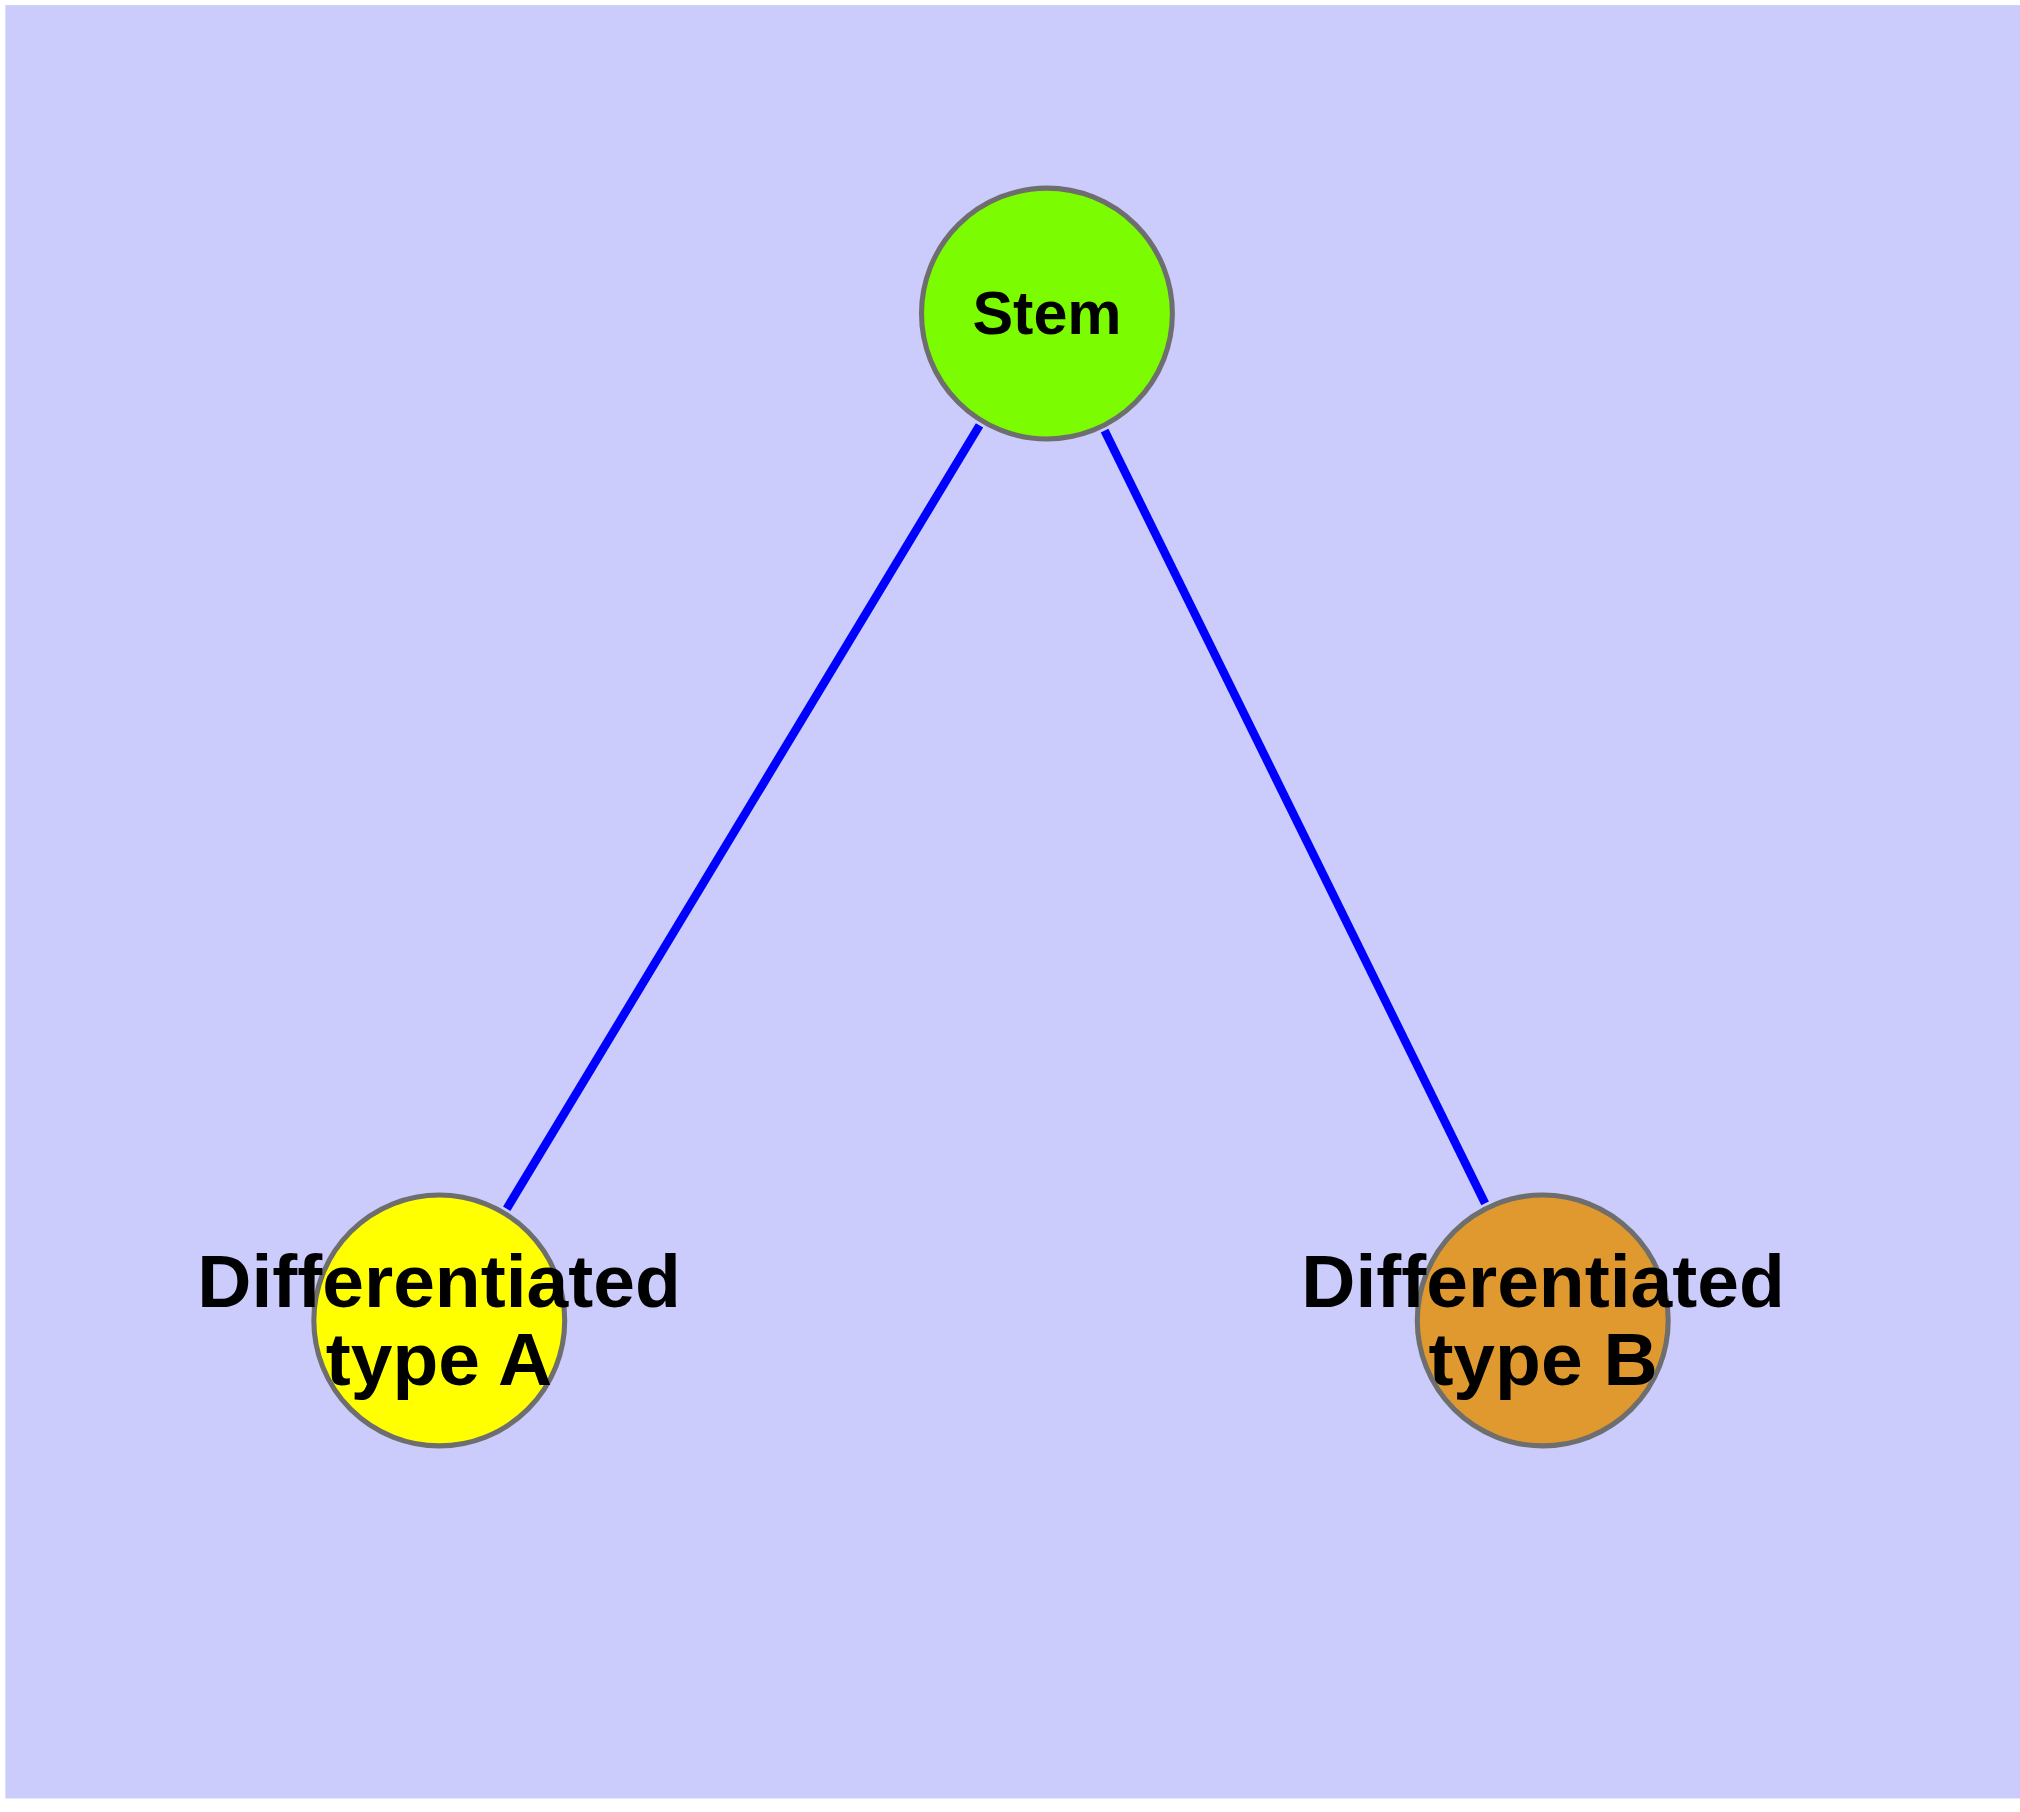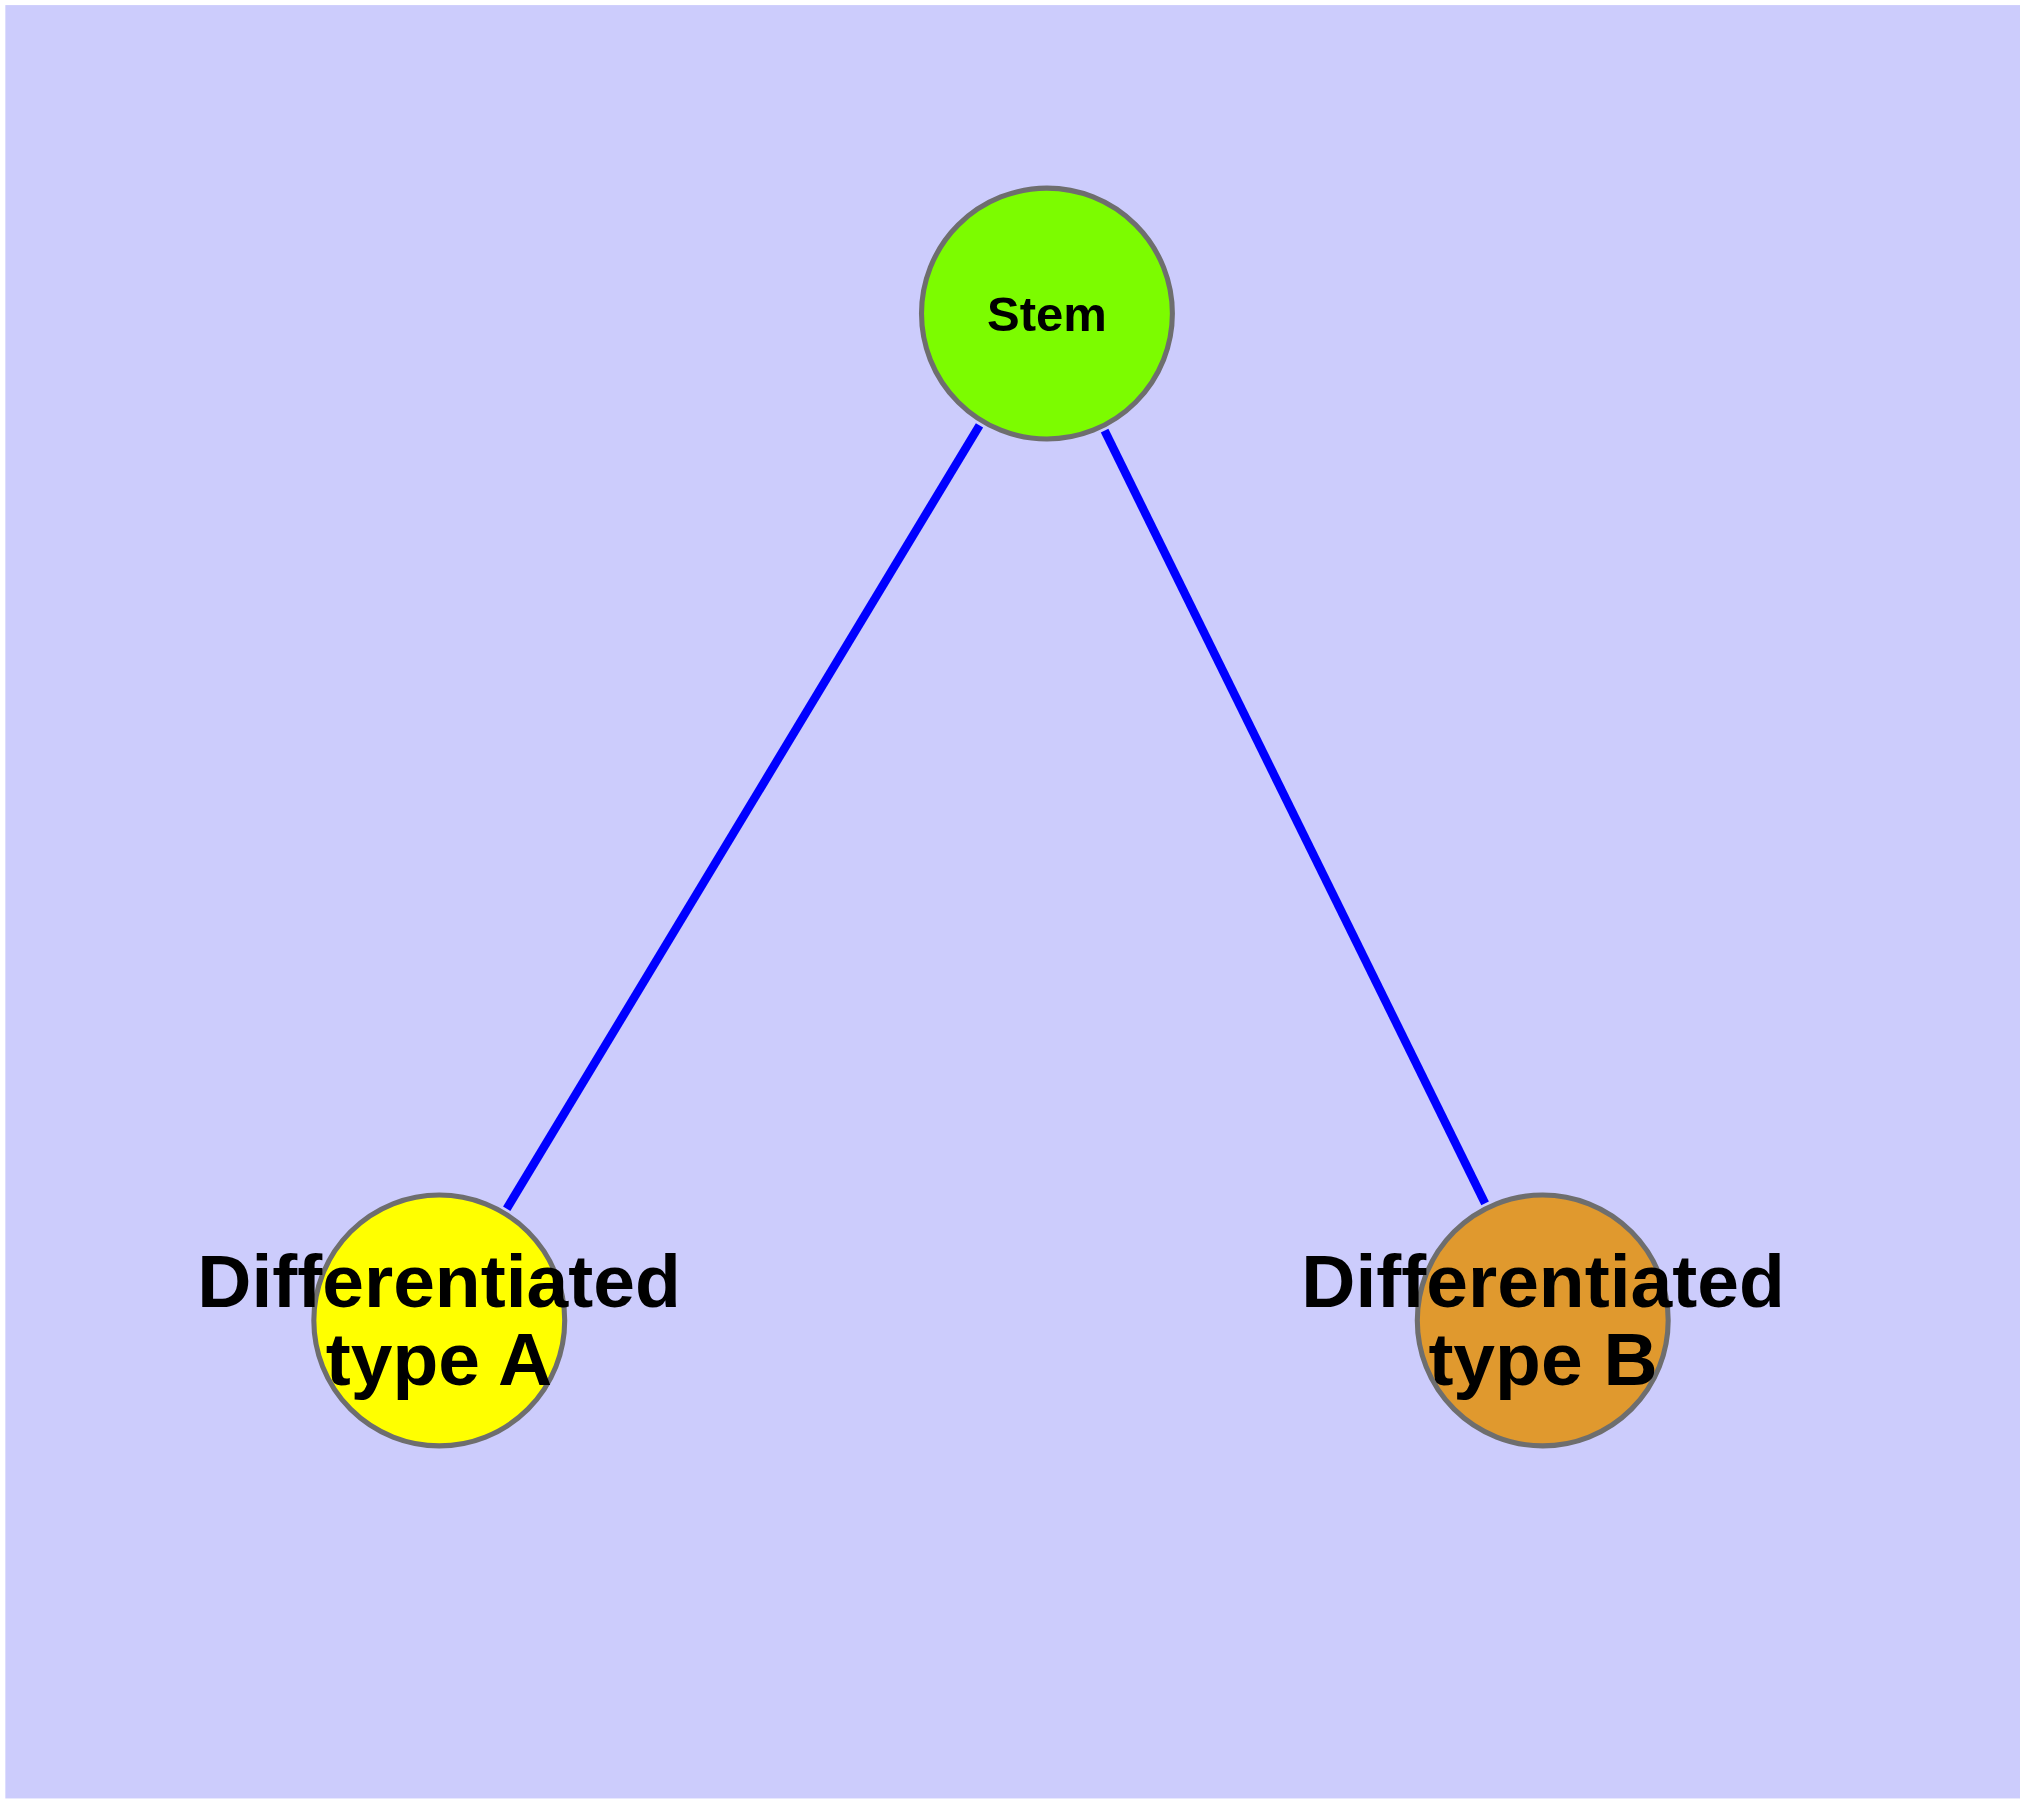--- a/index.html
+++ b/index.html
@@ -58,21 +58,21 @@
         <line x1="1155.4251788758315" y1="501.8478207747728" x2="597.5748211241685" y2="1426.1521792252272" stroke="#0000FF" stroke-width="10" stroke-linecap="butt"></line>
         <line x1="1303.0323005725757" y1="508.1579027012307" x2="1751.9676994274243" y2="1419.8420972987694" stroke="#0000FF" stroke-width="10" stroke-linecap="butt"></line>
       </g>
     <g id="nodes-layer">
         <circle cx="1235" cy="370" r="148" fill="#7CFC00" stroke="#6E6E6E" stroke-width="6"></circle>
         <circle cx="518" cy="1558" r="148" fill="#FFFF00" stroke="#6E6E6E" stroke-width="6"></circle>
         <circle cx="1820" cy="1558" r="148" fill="#E0992E" stroke="#6E6E6E" stroke-width="6"></circle>
       </g>
   </svg>
 
-  <div class="node-label label-stem" id="label-stem" style="left: 1047px; top: 314px; font-size: 49px; color: rgb(0, 0, 0);">Stem</div>
+  <div class="node-label label-stem" id="label-stem" style="left: 1047px; top: 314px; font-size: 61px; color: rgb(0, 0, 0);">Stem</div>
 
   <div class="node-label label-diff" id="label-diff-a" style="left: 439px; top: 1320px; font-size: 75px; color: rgb(0, 0, 0);">Differentiated
 type A</div>
 
   <div class="node-label label-diff" id="label-diff-b" style="left: 1543px; top: 1320px; font-size: 75px; color: rgb(0, 0, 0);">Differentiated
 type B</div>
 
 </div>
 
 

